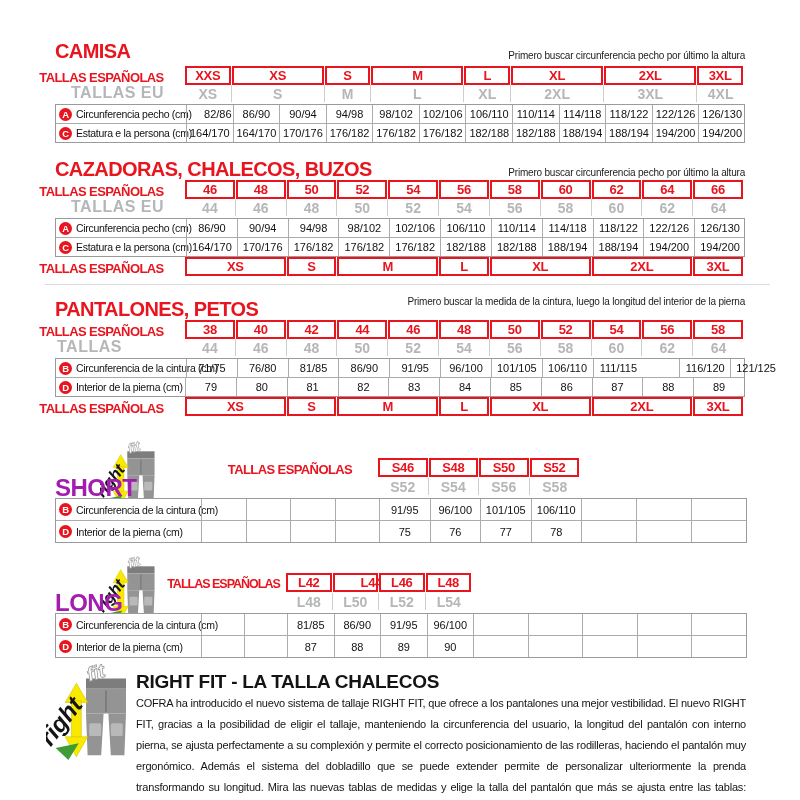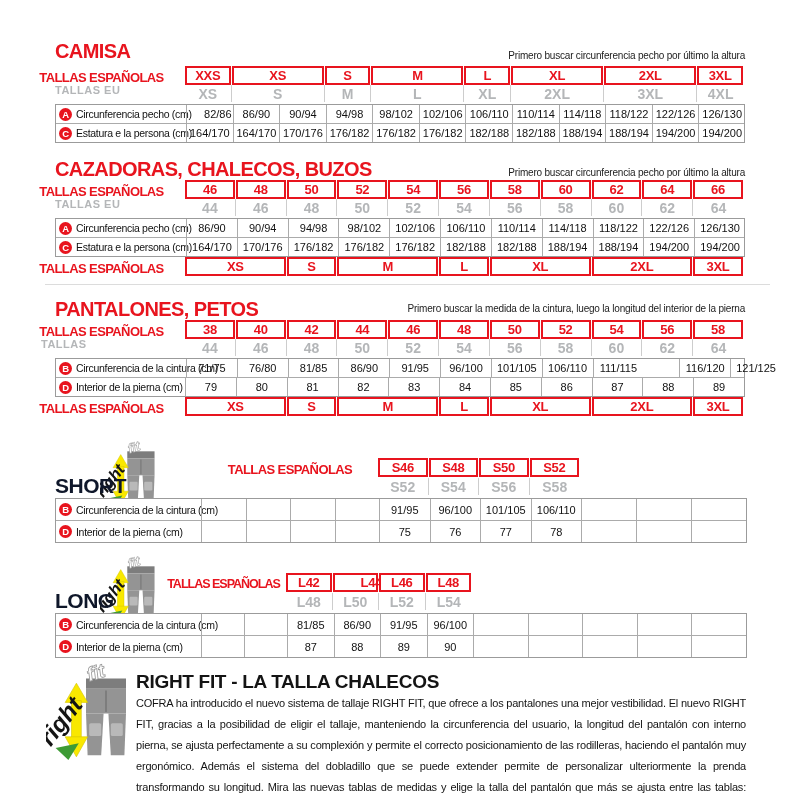--- a/index.html
+++ b/index.html
@@ -11,22 +11,22 @@
   }
   html,body{margin:0;padding:0;}
   body{
     width:800px;height:800px;background:#ffffff;position:relative;overflow:hidden;
     font-family:"Liberation Sans", sans-serif;color:#111;
   }
   .abs{position:absolute;}
   .title{font-size:20px;font-weight:bold;color:var(--red);letter-spacing:-0.6px;white-space:nowrap;}
   .note{font-size:10px;color:#1c1c1c;letter-spacing:-0.2px;white-space:nowrap;}
   .red-label{font-size:13px;font-weight:bold;color:var(--red);letter-spacing:-0.6px;text-align:center;white-space:nowrap;}
-  .eu-label{font-size:11px;font-weight:bold;color:var(--gray);letter-spacing:0.5px;white-space:nowrap;}
-  .big-label{font-size:21px;font-weight:bold;color:#0f172a;letter-spacing:-0.5px;}
+  .eu-label{font-size:16px;font-weight:bold;color:var(--gray);letter-spacing:0.5px;white-space:nowrap;margin-left:16px;}
+  .big-label{font-size:24px;font-weight:bold;color:#a21caf;letter-spacing:-0.5px;}
   .box-row{display:flex;gap:1px;}
   .redbox{
     border:2px solid var(--red);background:#fff;color:var(--red);
     font-weight:bold;font-size:13px;height:19px;box-sizing:border-box;
     display:flex;align-items:center;justify-content:center;letter-spacing:-0.3px;
   }
   .eu-row{display:flex;}
   .eucell{
     color:var(--gray);font-weight:bold;font-size:14px;height:17px;box-sizing:border-box;
     display:flex;align-items:center;justify-content:center;border-right:1px solid var(--lightdiv);
@@ -225,21 +225,21 @@
     <div class="redbox" style="width: 100.64px;">M</div>
     <div class="redbox" style="width: 49.82px;">L</div>
     <div class="redbox" style="width: 100.64px;">XL</div>
     <div class="redbox" style="width: 100.64px;">2XL</div>
     <div class="redbox" style="width: 49.82px;">3XL</div>
   </div>
 
 <div class="abs divider" style="left:45px;top:284px;width:725px"></div>
 
 <div class="abs title" style="left:55px;top:298px">PANTALONES, PETOS</div>
-<div class="abs note" style="right:55px;top:303px">Primero buscar la medida de la cintura, luego la longitud del interior de la pierna</div>
+<div class="abs note" style="right:55px;top:296px">Primero buscar la medida de la cintura, luego la longitud del interior de la pierna</div>
 <div class="abs red-label" style="left:20px;top:324px;width:163px">TALLAS ESPAÑOLAS</div>
 <div class="abs box-row" style="left:185px;top:320px">
     <div class="redbox" style="width: 49.82px; text-align: center;">38</div>
     <div class="redbox" style="width: 49.82px;">40</div>
     <div class="redbox" style="width: 49.82px;">42</div>
     <div class="redbox" style="width: 49.82px;">44</div>
     <div class="redbox" style="width: 49.82px;">46</div>
     <div class="redbox" style="width: 49.82px;">48</div>
     <div class="redbox" style="width: 49.82px;">50</div>
     <div class="redbox" style="width: 49.82px;">52</div>

